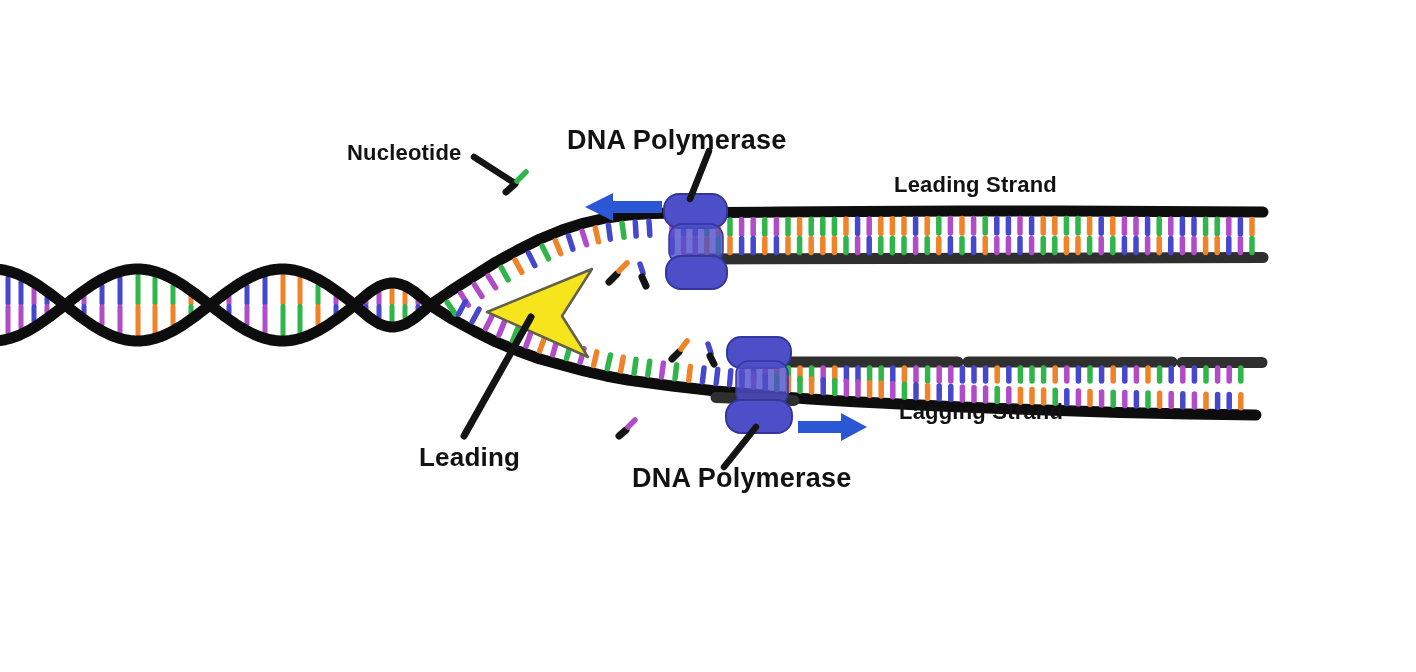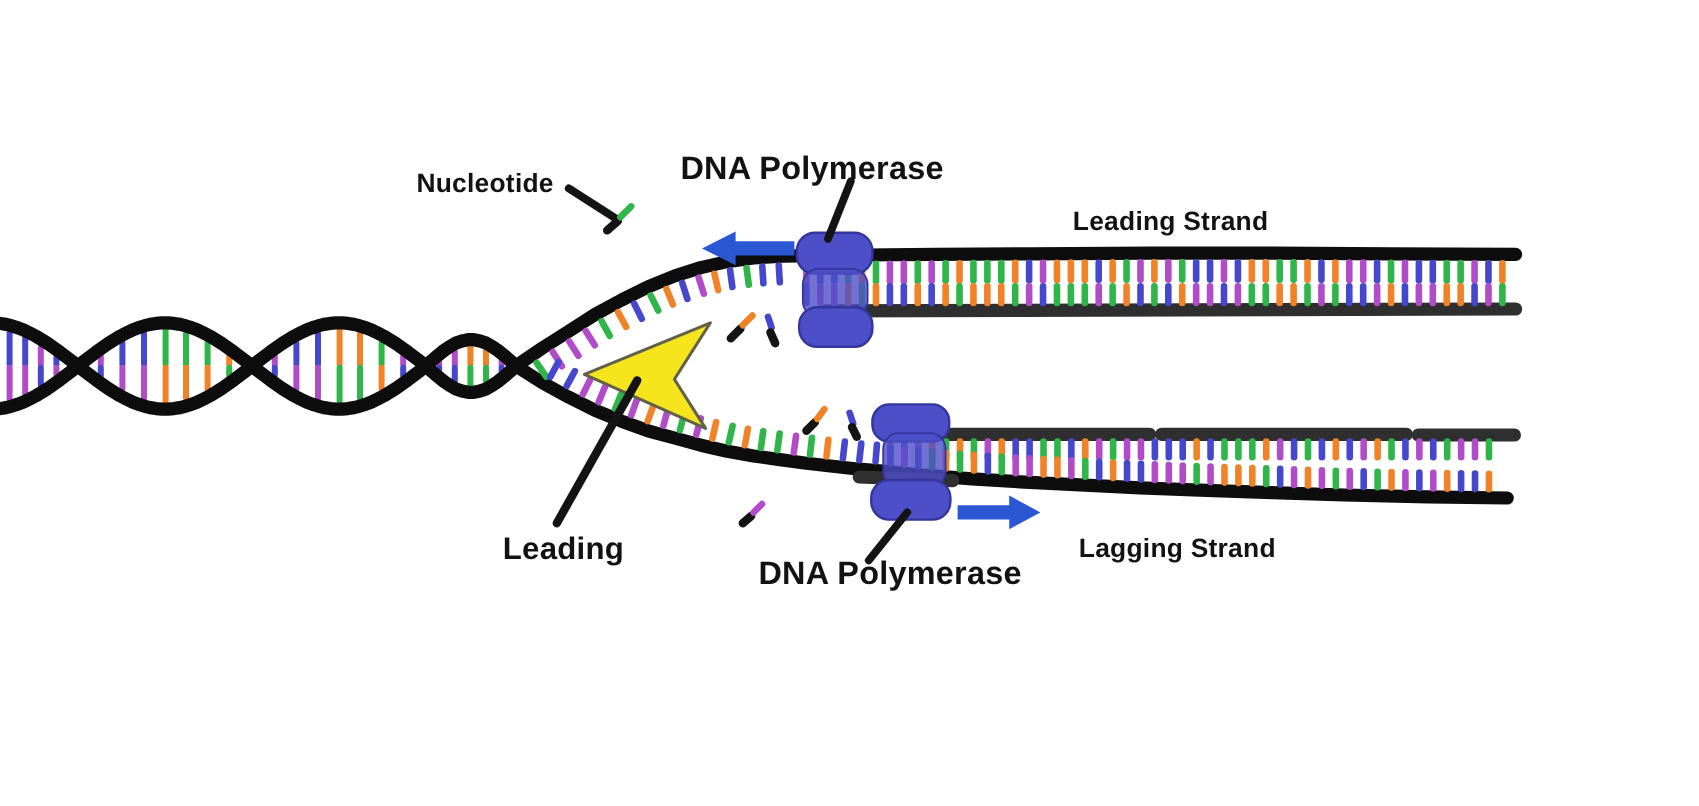--- a/index.html
+++ b/index.html
@@ -4,21 +4,21 @@
 <style>
   html,body{margin:0;padding:0;background:#ffffff;}
   #canvas{position:relative;width:1416px;height:512px;background:#ffffff;overflow:hidden;font-family:"Liberation Sans",sans-serif;}
   #art{position:absolute;left:0;top:0;}
   .lbl{position:absolute;font-family:"Liberation Sans",sans-serif;font-weight:bold;color:#121212;white-space:nowrap;letter-spacing:.2px;line-height:1.05;}
   .lbl-nucleotide{left:347px;top:141px;font-size:22px;}
   .lbl-poly-top{left:567px;top:126px;font-size:27px;}
   .lbl-leading{left:894px;top:173px;font-size:22px;text-align:center;}
   .lbl-helicase{left:419px;top:444px;font-size:26px;}
   .lbl-poly-bottom{left:632px;top:464px;font-size:27px;}
-  .lbl-lagging{left:899px;top:445px;font-size:22px;}
+  .lbl-lagging{left:899px;top:400px;font-size:22px;}
 </style>
 </head>
 <body>
 
 <div id="canvas">
   <svg id="art" width="1416" height="672" viewBox="0 0 1416 672">
 
     <g>
       <g id="helix-bases">
           <line x1="8" y1="277.5110098683112" x2="8" y2="303.6" stroke="#4547cd" stroke-width="5" stroke-linecap="round"></line>

